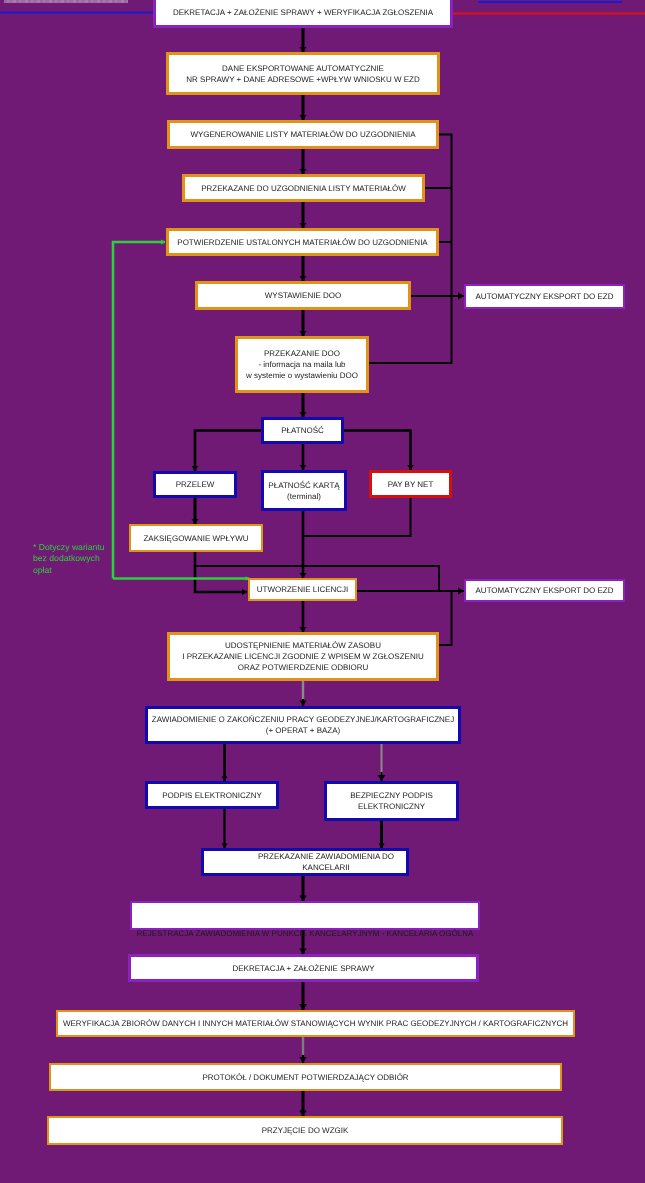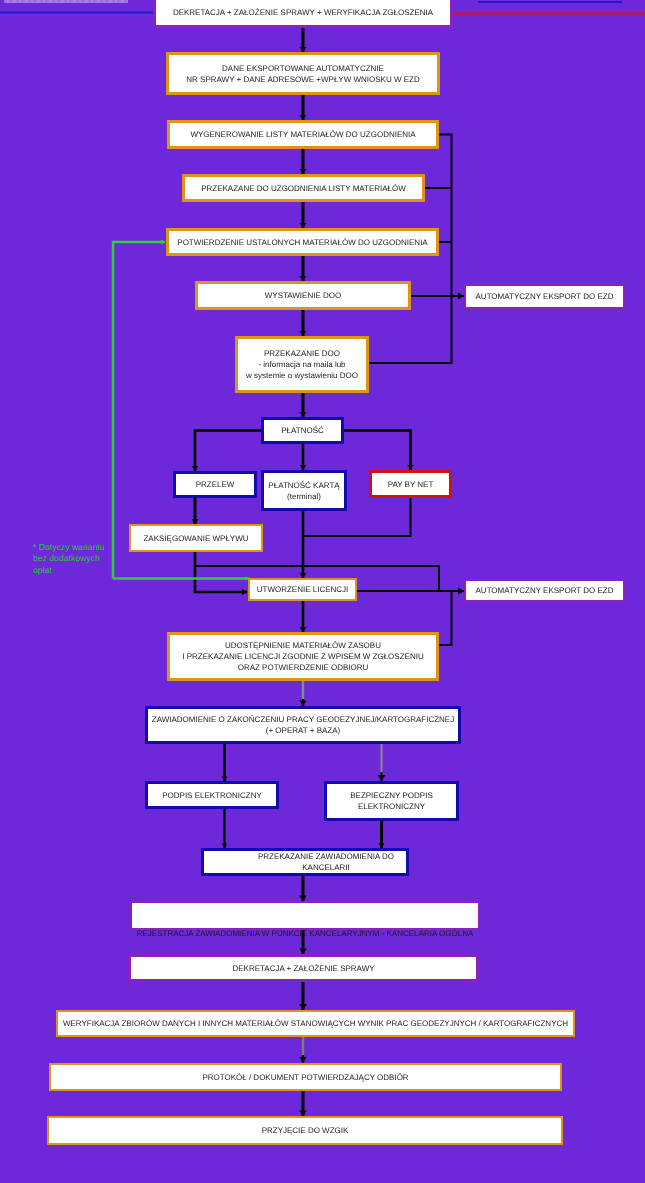--- a/index.html
+++ b/index.html
@@ -1,21 +1,21 @@
 <!DOCTYPE html>
 <html><head>
 <meta charset="utf-8">
 <title>Schemat obiegu dokumentow</title>
 <style>
   html,body{margin:0;padding:0;background:#ffffff;}
   body{width:645px;height:1183px;overflow:hidden;
        font-family:"Liberation Sans",sans-serif;
        -webkit-font-smoothing:antialiased;
        text-rendering:geometricPrecision;}
-  #stage{position:relative;width:645px;height:1183px;background:#6d28d9;}
+  #stage{position:relative;width:645px;height:1183px;background:#701a75;}
   svg.layer{position:absolute;left:0;top:0;width:645px;height:1183px;pointer-events:none;}
   .node{position:absolute;box-sizing:border-box;background:#fff;
         display:flex;align-items:center;justify-content:center;text-align:center;}
   .node .lbl{display:block;color:#1b1b1b;white-space:pre-line;line-height:11px;}
   .note{position:absolute;white-space:pre-line;left:33px;top:542px;
         font-size:8.6px;line-height:1.32;color:#2BD13A;letter-spacing:0.02px;}
   .cutoff{position:absolute;top:0;height:3px;
           background:repeating-linear-gradient(90deg,
             #d7d7e0 0 3px, #f7f7fa 3px 5px, #dcdce5 5px 9px, #fbfbfd 9px 12px);
           opacity:.42;}
@@ -119,21 +119,21 @@
         <span class="lbl" style="font-size: 8px;">AUTOMATYCZNY EKSPORT DO EZD</span>
       </div>
       <div class="node" style="left: 235px; top: 336px; width: 134px; height: 57px; border: 3px solid rgb(224, 148, 22);">
         <span class="lbl" style="font-size: 8px;">PRZEKAZANIE DOO
 - informacja na maila lub
 w systemie o wystawieniu DOO</span>
       </div>
       <div class="node" style="left: 261px; top: 417px; width: 83px; height: 27px; border: 3px solid rgb(18, 9, 174);">
         <span class="lbl" style="font-size: 8px;">PŁATNOŚĆ</span>
       </div>
-      <div class="node" style="left: 153px; top: 471px; width: 84px; height: 27px; border: 3px solid rgb(18, 9, 174); margin-left: 20px;">
+      <div class="node" style="left: 153px; top: 471px; width: 84px; height: 27px; border: 3px solid rgb(18, 9, 174);">
         <span class="lbl" style="font-size: 8px;">PRZELEW</span>
       </div>
       <div class="node" style="left: 261px; top: 470px; width: 86px; height: 41px; border: 3px solid rgb(18, 9, 174);">
         <span class="lbl" style="font-size: 8px;">PŁATNOŚĆ KARTĄ
 (terminal)</span>
       </div>
       <div class="node" style="left: 369px; top: 470px; width: 83px; height: 28px; border: 3px solid rgb(210, 18, 15);">
         <span class="lbl" style="font-size: 8px;">PAY BY NET</span>
       </div>
       <div class="node" style="left: 129px; top: 524px; width: 134px; height: 28px; border: 2px solid rgb(224, 148, 22);">

